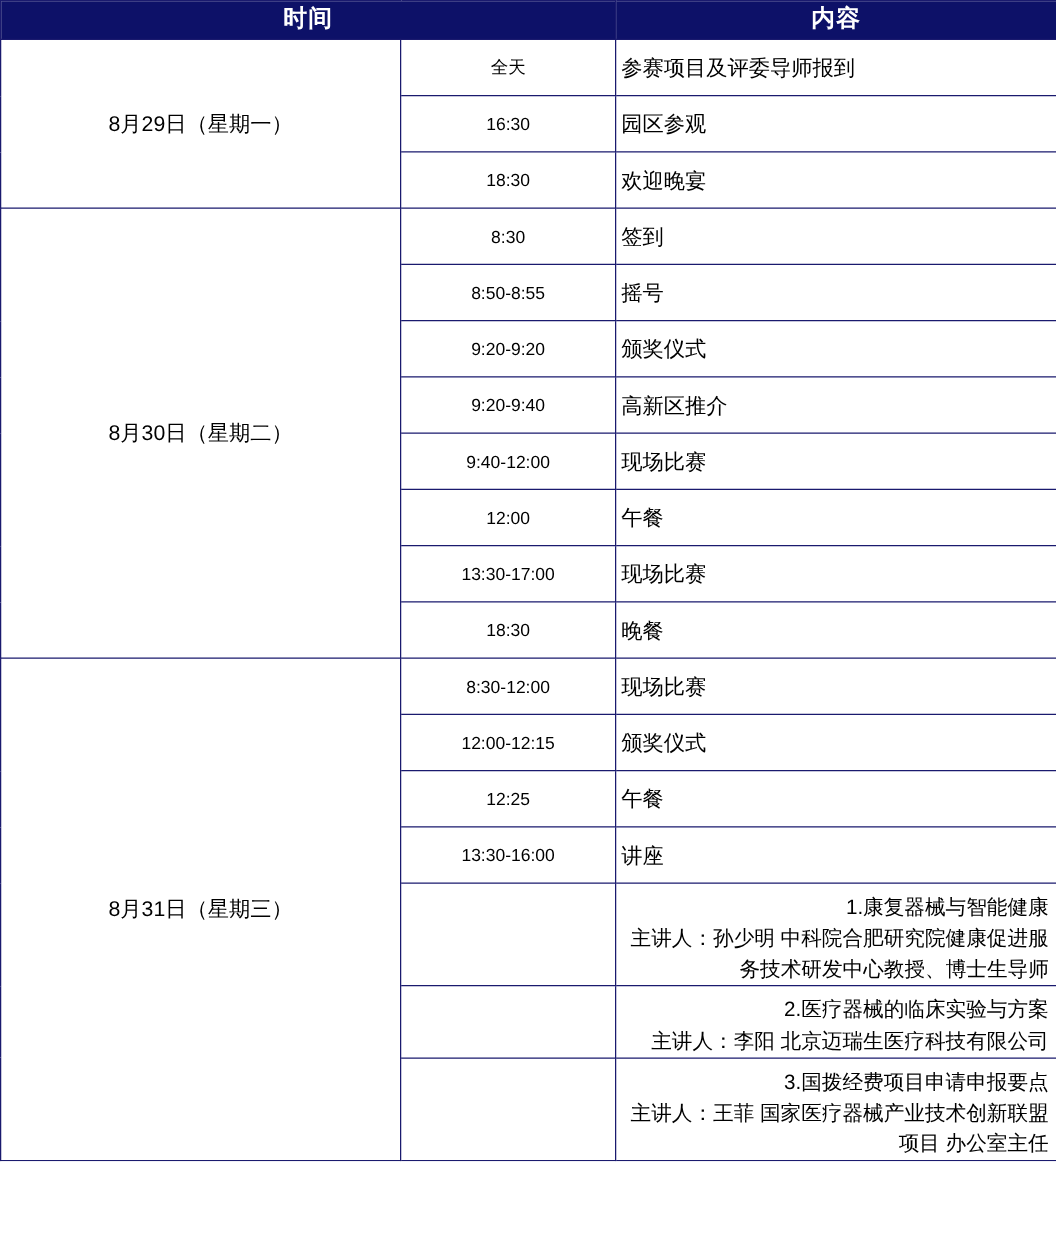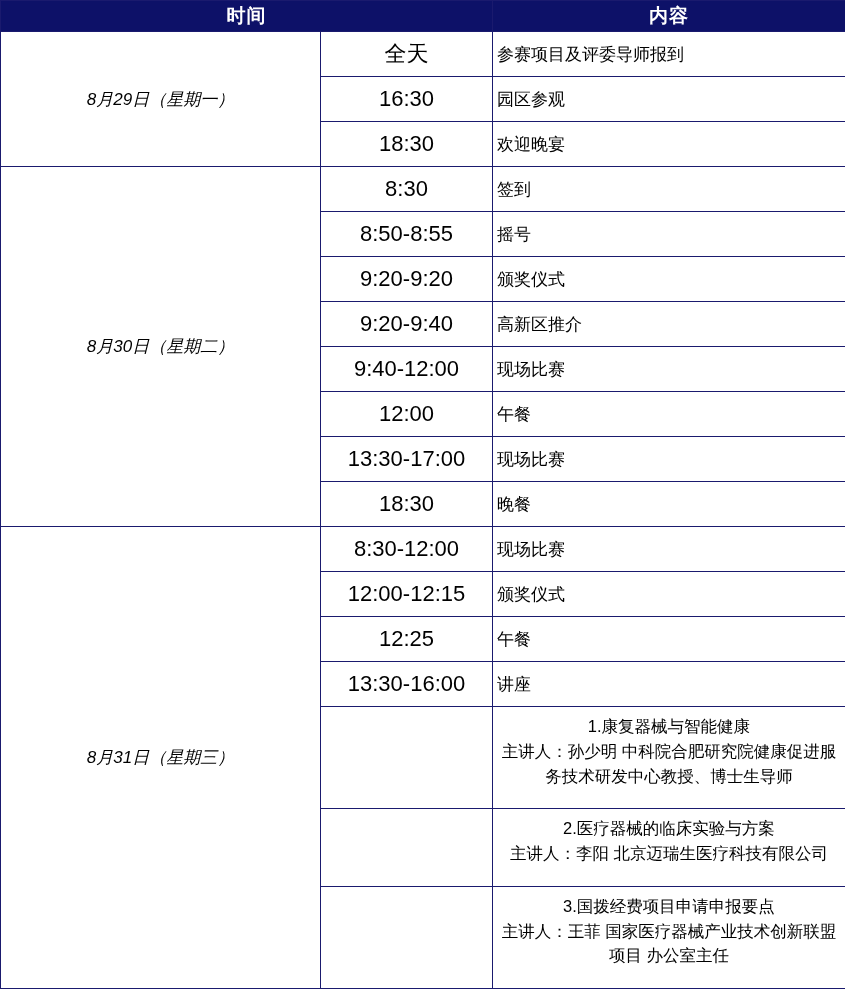--- a/index.html
+++ b/index.html
@@ -35,39 +35,38 @@
   }
   col.col-day  { width: 320px; }
   col.col-time { width: 172px; }
   col.col-desc { width: 353px; }
 
   td.day-cell {
     text-align: center;
     vertical-align: middle;
     font-size: 17px;
     padding: 6px 4px;
-    font-style: italic;
   }
   td.time-cell {
     text-align: center;
     vertical-align: middle;
-    font-size: 22px;
+    font-size: 14px;
     height: 45px;
     padding: 4px;
   }
   td.desc-cell {
     text-align: left;
     vertical-align: middle;
     font-size: 17px;
     height: 45px;
     padding: 4px;
   }
   td.desc-cell.multiline {
-    text-align: center;
-    padding: 7px 6px 20px 6px;
+    text-align: right;
+    padding: 7px 6px 0 6px;
     line-height: 1.5;
     font-size: 16.5px;
   }
   td.time-cell.empty {
     height: auto;
   }
   .lecture-line {
     display: block;
     white-space: normal;
   }

